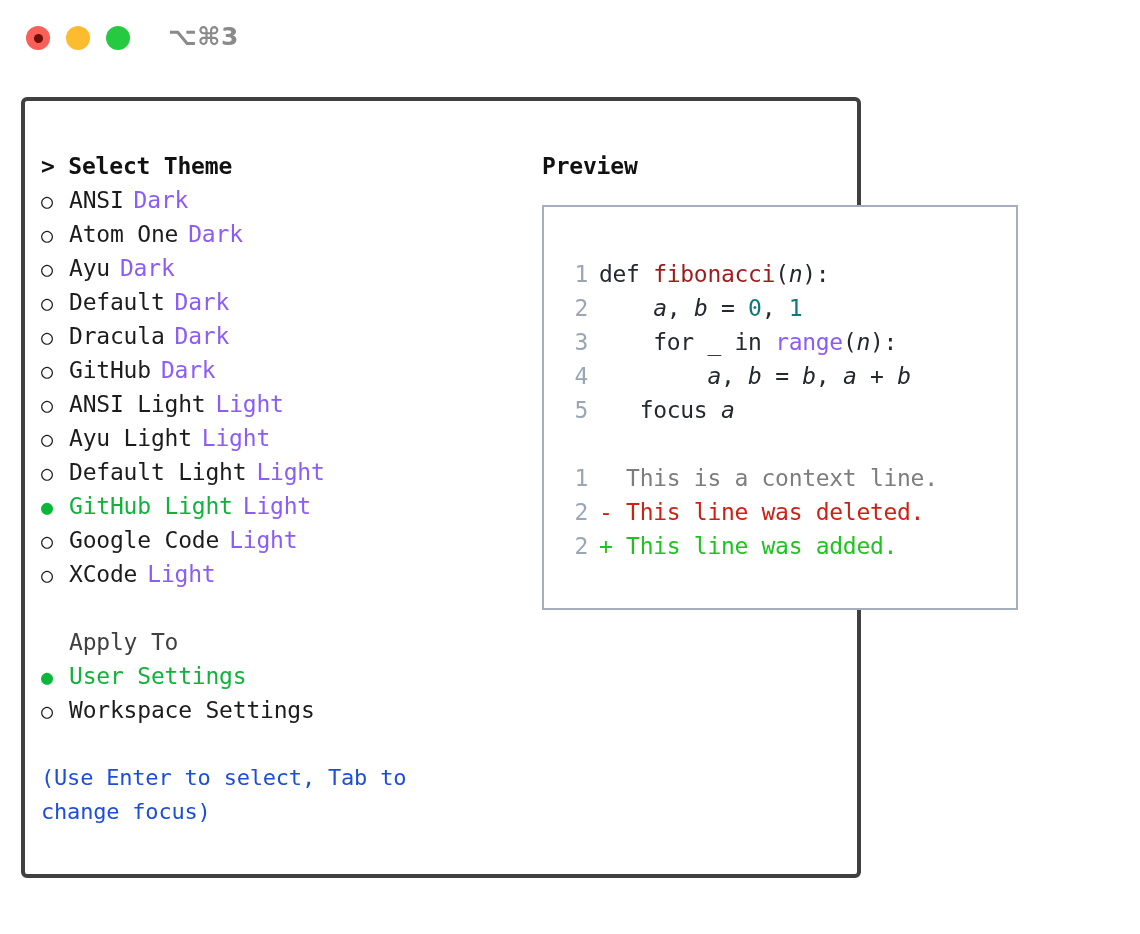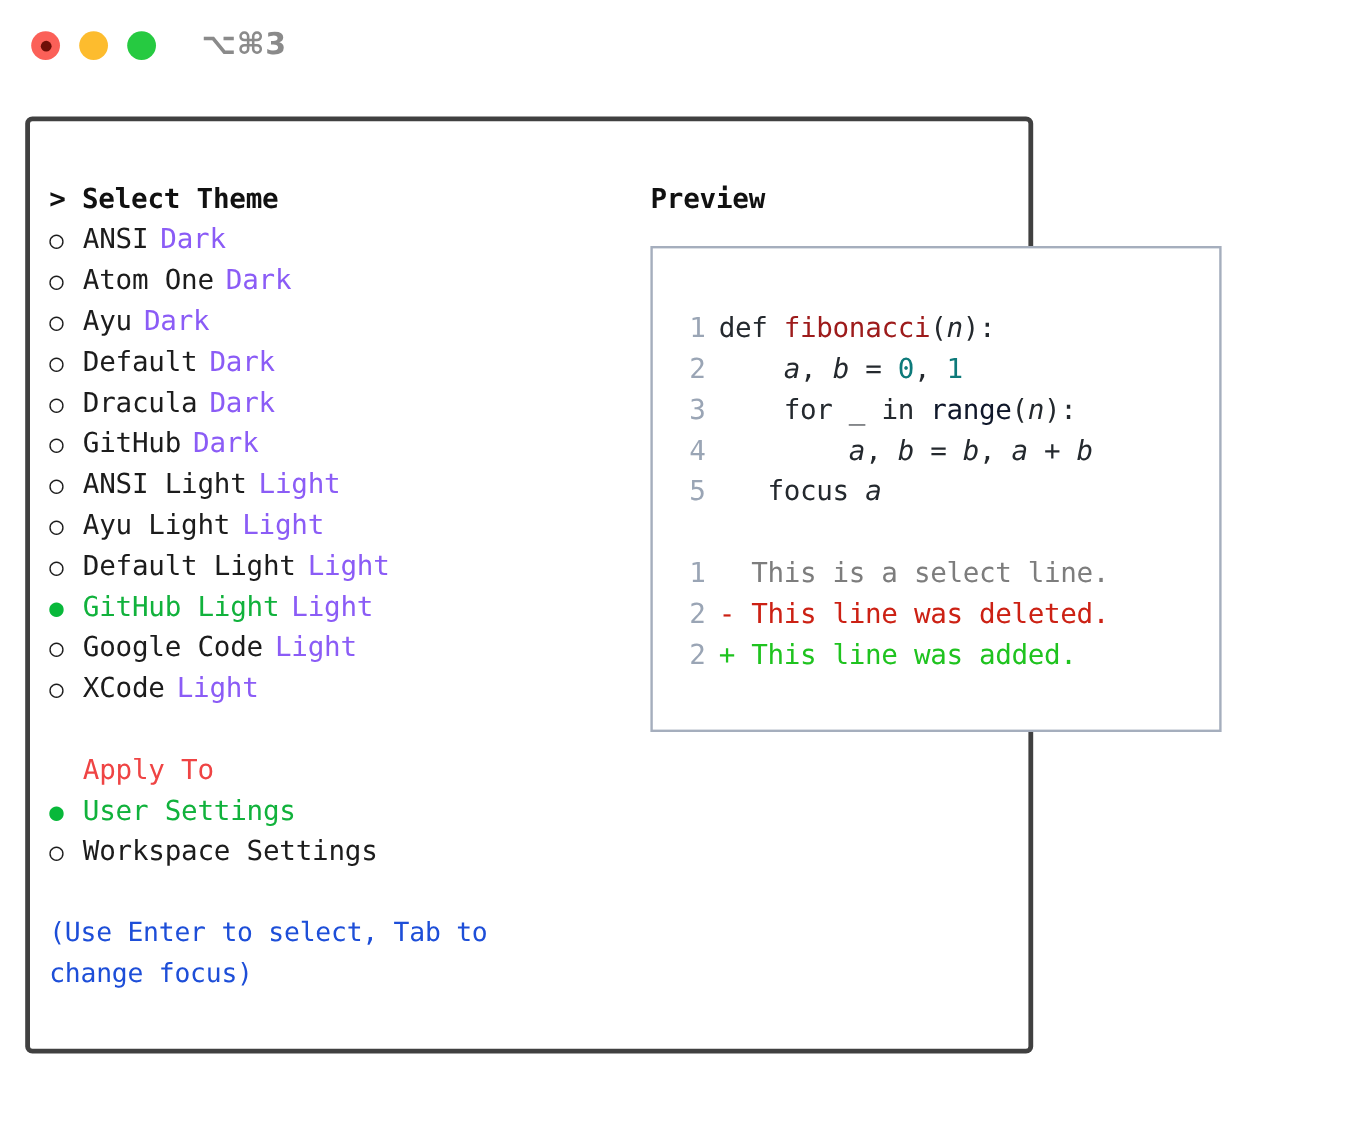--- a/index.html
+++ b/index.html
@@ -129,21 +129,21 @@
   .opt-label { color: #1c1c1c; }
   .opt-label.sel { color: #11b23c; }
   .opt-tag {
     color: #8b5cf6;
     margin-left: 10px;
   }
 
   .spacer-sm { height: 34px; }
   .plain-head {
     font-size: 23px;
-    color: #ef4444;
+    color: #404040;
     letter-spacing: -0.2px;
     line-height: 34px;
     height: 34px;
     padding-left: 28px;
     white-space: pre;
   }
 
   .hint {
     margin-top: 34px;
     font-size: 22px;
@@ -199,21 +199,21 @@
     text-align: right;
     color: #9aa5b5;
     margin-right: 11px;
   }
   .code-text { color: #24292e; }
   .blank-line { height: 34px; }
 
   .tok-kw   { color: #24292e; }
   .tok-fn   { color: #9d1b1b; }
   .tok-num  { color: #0d7a7a; }
-  .tok-call { color: #0f172a; }
+  .tok-call { color: #8b5cf6; }
   .tok-var  { font-style: italic; color: #24292e; }
   .tok-punc { color: #24292e; }
 
   .diff-ctx { color: #7d7d7d; }
   .diff-del { color: #cc2114; }
   .diff-add { color: #1fc31f; }
 </style>
 </head>
 <body>
 
@@ -269,21 +269,21 @@
           <div class="code-inner">
             <div id="code-lines">
                 <div class="code-line"><span class="ln">1</span><span class="code-text"><span class="tok-kw">def </span><span class="tok-fn">fibonacci</span><span class="tok-punc">(</span><span class="tok-var">n</span><span class="tok-punc">):</span></span></div>
                 <div class="code-line"><span class="ln">2</span><span class="code-text"><span class="tok-punc">    </span><span class="tok-var">a</span><span class="tok-punc">, </span><span class="tok-var">b</span><span class="tok-punc"> = </span><span class="tok-num">0</span><span class="tok-punc">, </span><span class="tok-num">1</span></span></div>
                 <div class="code-line"><span class="ln">3</span><span class="code-text"><span class="tok-kw">    for </span><span class="tok-punc">_</span><span class="tok-kw"> in </span><span class="tok-call">range</span><span class="tok-punc">(</span><span class="tok-var">n</span><span class="tok-punc">):</span></span></div>
                 <div class="code-line"><span class="ln">4</span><span class="code-text"><span class="tok-punc">        </span><span class="tok-var">a</span><span class="tok-punc">, </span><span class="tok-var">b</span><span class="tok-punc"> = </span><span class="tok-var">b</span><span class="tok-punc">, </span><span class="tok-var">a</span><span class="tok-punc"> + </span><span class="tok-var">b</span></span></div>
                 <div class="code-line"><span class="ln">5</span><span class="code-text"><span class="tok-kw">   focus </span><span class="tok-var">a</span></span></div>
               </div>
             <div class="blank-line"></div>
             <div id="diff-lines">
-                <div class="code-line"><span class="ln">1</span><span class="diff-ctx">  This is a select line.</span></div>
+                <div class="code-line"><span class="ln">1</span><span class="diff-ctx">  This is a context line.</span></div>
                 <div class="code-line"><span class="ln">2</span><span class="diff-del">- This line was deleted.</span></div>
                 <div class="code-line"><span class="ln">2</span><span class="diff-add">+ This line was added.</span></div>
               </div>
           </div>
         </div>
       </div>
 
     </div>
   </div>
 </div>

